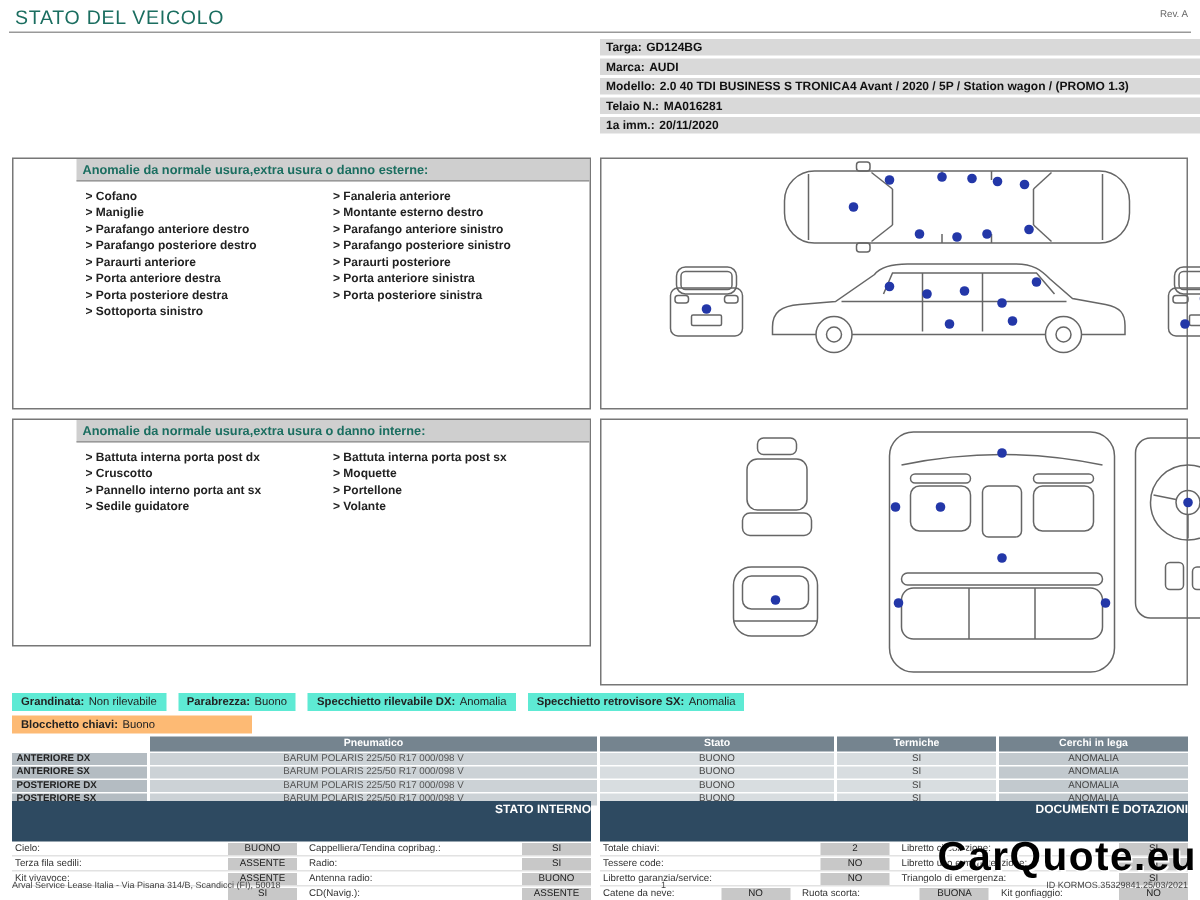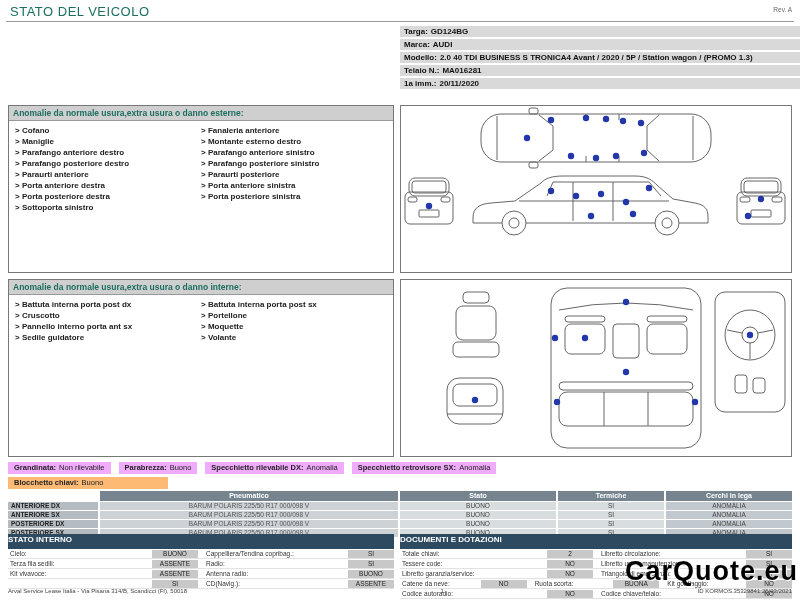--- a/index.html
+++ b/index.html
@@ -8,43 +8,43 @@
 
   .title { position: absolute; left: 10px; top: 4px; font-size: 13px; font-weight: normal; color: #1b6e60; letter-spacing: .5px; }
   .rev { position: absolute; right: 8px; top: 6px; font-size: 6.5px; color: #666; }
   .hrule { position: absolute; left: 6px; right: 6px; top: 21px; border-top: 1px solid #999; }
 
   .info-col { position: absolute; top: 26px; width: 384px; }
   .info-row { position: relative; background: #d9d9d9; margin-bottom: 2px; padding: 1px 22px 1px 4px; font-size: 8px; line-height: 9px; font-weight: bold; color: #111; min-height: 11px; }
   .info-row .lbl { margin-right: 3px; }
   .endcap { position: absolute; right: 0; top: 0; bottom: 0; width: 16px; background: #c3c3c3; border-left: 2px solid #fff; }
 
-  .panel { position: absolute; border: 1px solid #777; background: #fff; }
+  .panel { position: absolute; border: 1px solid #777; background: #fff; padding-left: 42px; }
   .panel-header { background: #cfcfcf; color: #1b6e60; font-weight: bold; font-size: 8.5px; padding: 2px 4px; border-bottom: 1px solid #999; }
   .anomaly-cols { display: flex; padding: 4px 6px; }
   .anomaly-col { width: 50%; }
   .anomaly-item { font-size: 8px; line-height: 11px; color: #222; font-weight: bold; }
   .anomaly-item::before { content: "> "; }
 
   .cond-row { position: absolute; left: 8px; top: 462px; display: flex; gap: 8px; }
-  .cond-item { background: #f0abfc; font-size: 7.5px; padding: 1px 6px; line-height: 10px; color: #222; }
+  .cond-item { background: #5eead4; font-size: 7.5px; padding: 1px 6px; line-height: 10px; color: #222; }
   .cond-item .lbl { font-weight: bold; margin-right: 3px; }
   .keys-row { position: absolute; left: 8px; top: 477px; background: #fdba74; font-size: 7.5px; padding: 1px 6px; line-height: 10px; width: 160px; color: #222; }
   .keys-row .lbl { font-weight: bold; margin-right: 3px; }
 
   .tire-table { position: absolute; left: 8px; top: 491px; width: 784px; display: grid; grid-template-columns: 90px 298px 156px 106px 126px; gap: 1px 2px; font-size: 6.5px; }
   .tt-h { background: #75848f; color: #fff; text-align: center; line-height: 10px; height: 10px; font-size: 7px; font-weight: bold; }
   .tt-h.blank { background: transparent; }
   .tt-pos { background: #b4bcc2; font-weight: bold; color: #222; padding-left: 3px; line-height: 8px; height: 8px; }
   .tt-desc { background: #ccd2d6; text-align: center; color: #555; line-height: 8px; height: 8px; }
   .tt-val { background: #d8dde0; text-align: center; color: #444; line-height: 8px; height: 8px; }
   .tt-cerchi { background: #c2c9ce; text-align: center; color: #444; line-height: 8px; height: 8px; }
 
   .bottom-table { position: absolute; top: 534px; }
-  .bt-header { background: #2e4a61; color: #fff; font-weight: bold; text-align: left; font-size: 8px; line-height: 11px; height: 15px; }
+  .bt-header { background: #2e4a61; color: #fff; font-weight: bold; text-align: right; font-size: 8px; line-height: 11px; height: 27px; }
   .bt-row { display: flex; gap: 6px; margin-top: 1px; border-bottom: 1px solid #e2e2e2; }
   .bt-pair { flex: 1; display: flex; align-items: center; }
   .bt-lbl { flex: 1; font-size: 6.5px; color: #333; line-height: 8px; padding-left: 2px; white-space: nowrap; overflow: hidden; }
   .bt-val { width: 46px; background: #c8c8c8; font-size: 6.5px; text-align: center; line-height: 8px; color: #222; }
 
   .footer { position: absolute; left: 8px; right: 8px; top: 588px; display: flex; justify-content: space-between; font-size: 6px; color: #444; }
   .watermark { position: absolute; right: 2px; top: 556px; font-size: 27px; font-weight: bold; color: #000000; text-shadow: 1px 1px 0 #ffffff; letter-spacing: 1px; z-index: 5; }
 
   svg .car-lines { stroke: #666; fill: none; stroke-width: 1; }
 </style>
@@ -172,33 +172,33 @@
           <circle cx="248" cy="82" r="3.2" fill="#2337a8"></circle>
           <circle cx="190" cy="110" r="3.2" fill="#2337a8"></circle>
           <circle cx="232" cy="108" r="3.2" fill="#2337a8"></circle>
           <circle cx="28" cy="100" r="3.2" fill="#2337a8"></circle>
           <circle cx="360" cy="93" r="3.2" fill="#2337a8"></circle>
           <circle cx="347" cy="110" r="3.2" fill="#2337a8"></circle>
         </g>
     </svg>
   </div>
 
-  <div class="panel" style="left:8px;top:279px;width:386px;height:178px">
+  <div class="panel" style="left:8px;top:279px;width:386px;height:152px">
     <div class="panel-header">Anomalie da normale usura,extra usura o danno interne:</div>
     <div class="anomaly-cols">
       <div class="anomaly-col">
         <div class="anomaly-item">Battuta interna porta post dx</div>
         <div class="anomaly-item">Cruscotto</div>
         <div class="anomaly-item">Pannello interno porta ant sx</div>
         <div class="anomaly-item">Sedile guidatore</div>
       </div>
       <div class="anomaly-col">
         <div class="anomaly-item">Battuta interna porta post sx</div>
+        <div class="anomaly-item">Moquette</div>
         <div class="anomaly-item">Portellone</div>
-        <div class="anomaly-item">Moquette</div>
         <div class="anomaly-item">Volante</div>
       </div>
     </div>
   </div>
 
   <div class="panel" style="left:400px;top:279px;width:392px;height:178px">
     <svg width="390" height="176" viewBox="0 0 390 176">
       <g class="car-lines">
         <g>
           <rect x="62" y="12" width="26" height="11" rx="4"></rect>

